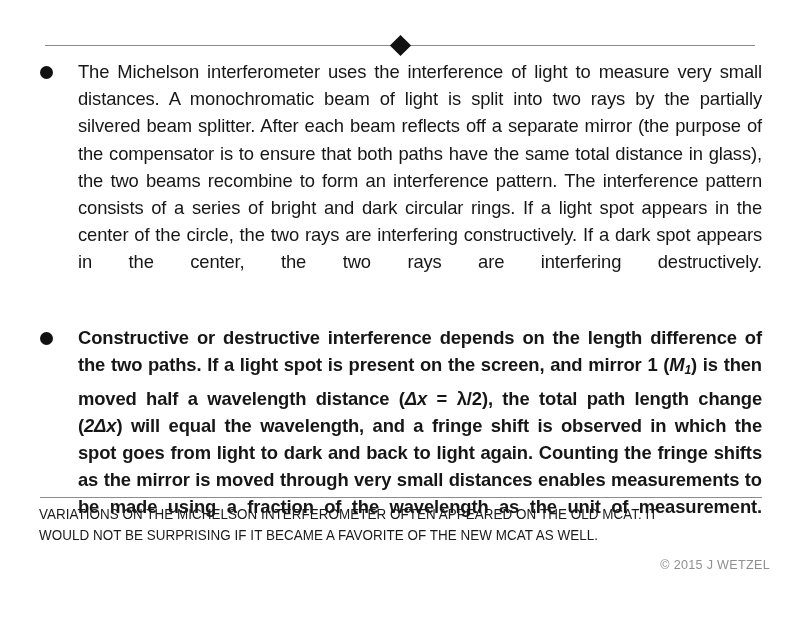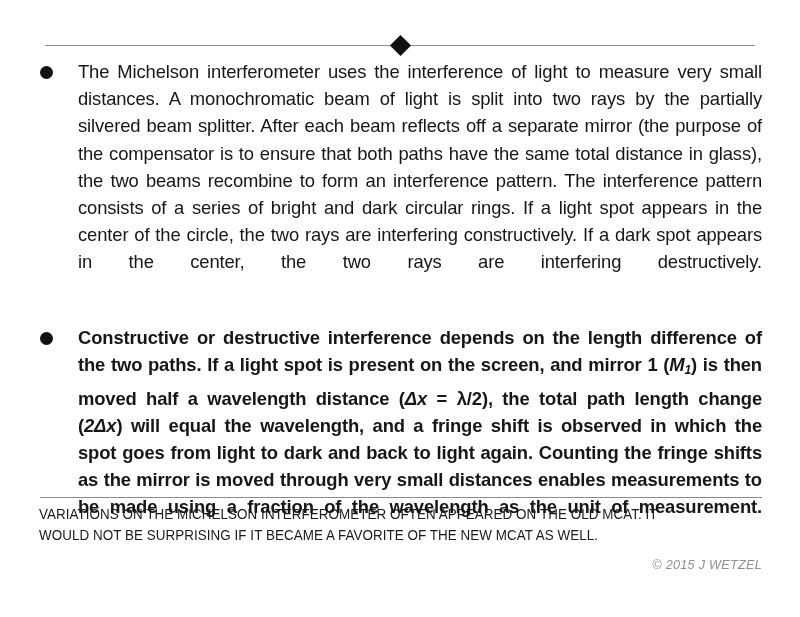--- a/index.html
+++ b/index.html
@@ -124,24 +124,23 @@
     width: 728px;
     font-size: 14.6px;
     line-height: 21px;
     color: #1a1a1a;
     transform: scaleX(0.92);
     transform-origin: left top;
     letter-spacing: 0.05px;
   }
   .copyright {
     position: absolute;
-    right: 38px;
+    right: 30px;
     top: 558px;
     font-size: 12.6px;
-    font-style: italic;
     color: #8f8f8f;
     letter-spacing: 0.3px;
   }
 </style>
 </head>
 <body>
 
 <div class="slide">
 
   <div class="top-ornament">

